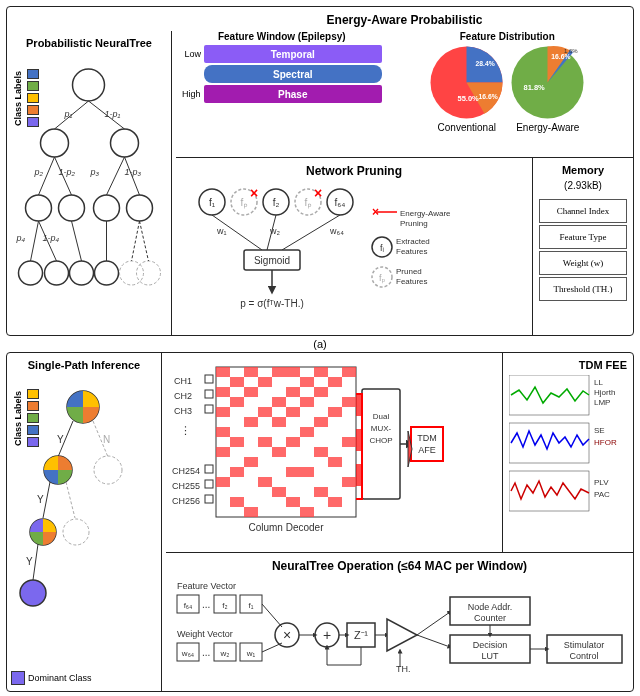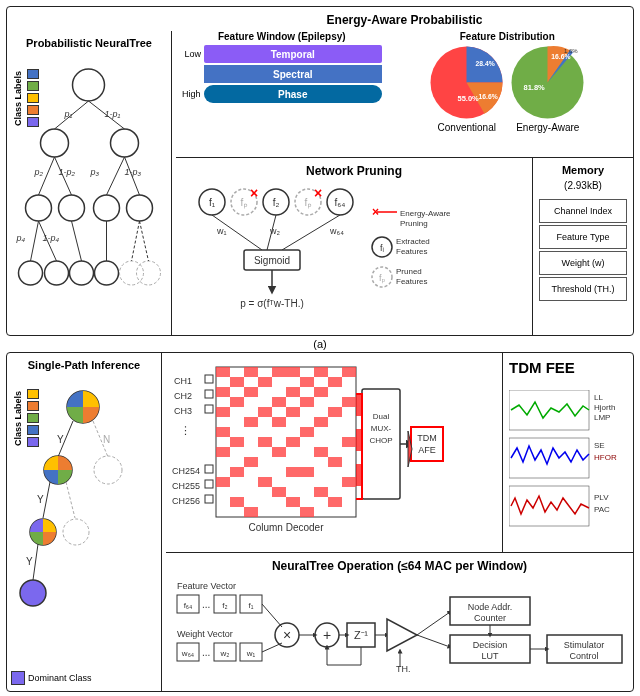--- a/index.html
+++ b/index.html
@@ -156,20 +156,21 @@
       margin-bottom: 8px;
     }
 
     .memory-row {
       border: 1px solid #555;
       padding: 6px 4px;
       font-size: 9px;
       text-align: center;
       margin-bottom: 2px;
       background: white;
+      font-family: Liberation Serif, serif;
     }
 
     
     .bottom-section {
       display: flex;
       flex-direction: row;
       gap: 4px;
       height: 340px;
       border: 1.5px solid #222;
       border-radius: 4px;
@@ -199,23 +200,23 @@
       border-right: 1.5px solid #222;
     }
 
     .afe-right {
       width: 130px;
       padding: 6px;
     }
 
     .tdm-title {
       font-weight: bold;
-      font-size: 15px;
-      text-align: left;
-      margin-bottom: 14px;
+      font-size: 11px;
+      text-align: right;
+      margin-bottom: 4px;
     }
 
     .neuraltree-op-panel {
       padding: 6px;
       height: 145px;
     }
 
     .nt-op-title {
       font-weight: bold;
       font-size: 12px;
@@ -352,25 +353,25 @@
         <div class="energy-content">
 
           <div class="feature-power">
             <div class="fp-title">Feature Window (Epilepsy)</div>
             <div style="display:flex; align-items:center; margin-bottom:2px;">
               <div style="font-size:9px; width:22px; text-align:right; padding-right:3px;">Low</div>
               <div style="height:18px; background:#8b5cf6; flex:1; display:flex; align-items:center; justify-content:center; color:white; font-size:10px; font-weight:bold; border-radius:2px;">Temporal</div>
             </div>
             <div style="display:flex; align-items:center; margin-bottom:2px;">
               <div style="font-size:9px; width:22px;"></div>
-              <div style="height:18px; background:#4472C4; flex:1; display:flex; align-items:center; justify-content:center; color:white; font-size:10px; font-weight:bold; border-radius:0;">Spectral</div>
+              <div style="height:18px; background:#4472C4; flex:1; display:flex; align-items:center; justify-content:center; color:white; font-size:10px; font-weight:bold; border-radius:8px;">Spectral</div>
             </div>
             <div style="display:flex; align-items:center;">
               <div style="font-size:9px; width:22px; text-align:right; padding-right:14px;">High</div>
-              <div style="height:18px; background:#0369a1; flex:1; display:flex; align-items:center; justify-content:center; color:white; font-size:10px; font-weight:bold; border-radius:9px;">Phase</div>
+              <div style="height:18px; background:#a21caf; flex:1; display:flex; align-items:center; justify-content:center; color:white; font-size:10px; font-weight:bold; border-radius:2px;">Phase</div>
             </div>
           </div>
 
           <div class="feature-distribution">
             <div class="fd-title">Feature Distribution</div>
             <div class="pie-charts">
 
               <div class="pie-item">
                 <svg width="75" height="75" viewBox="0 0 100 100">
 

